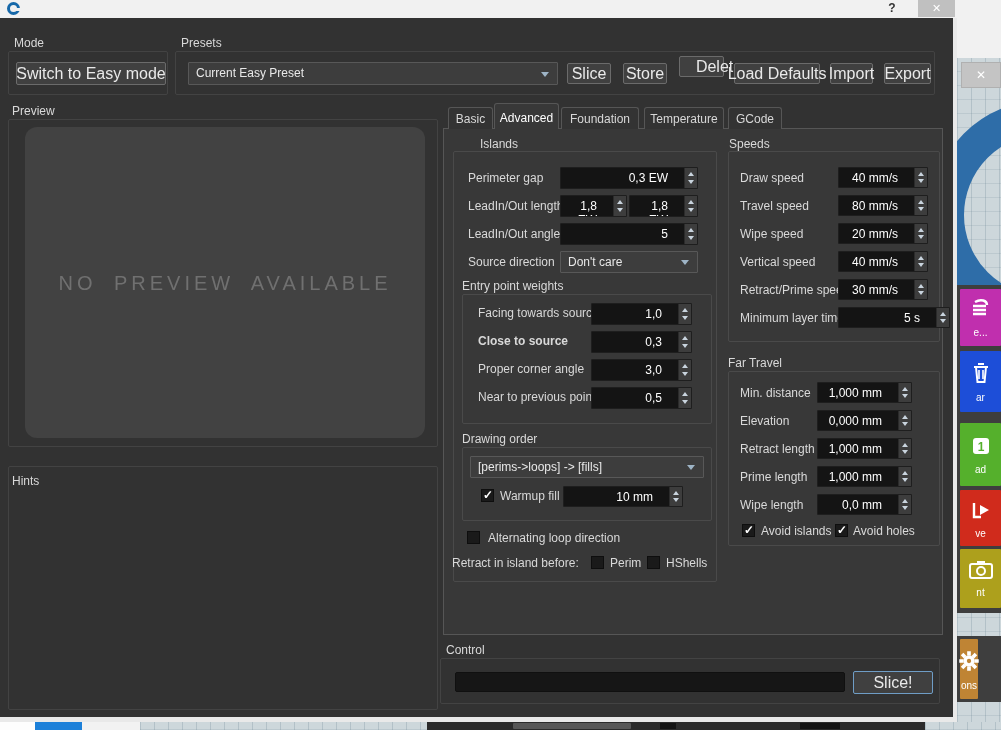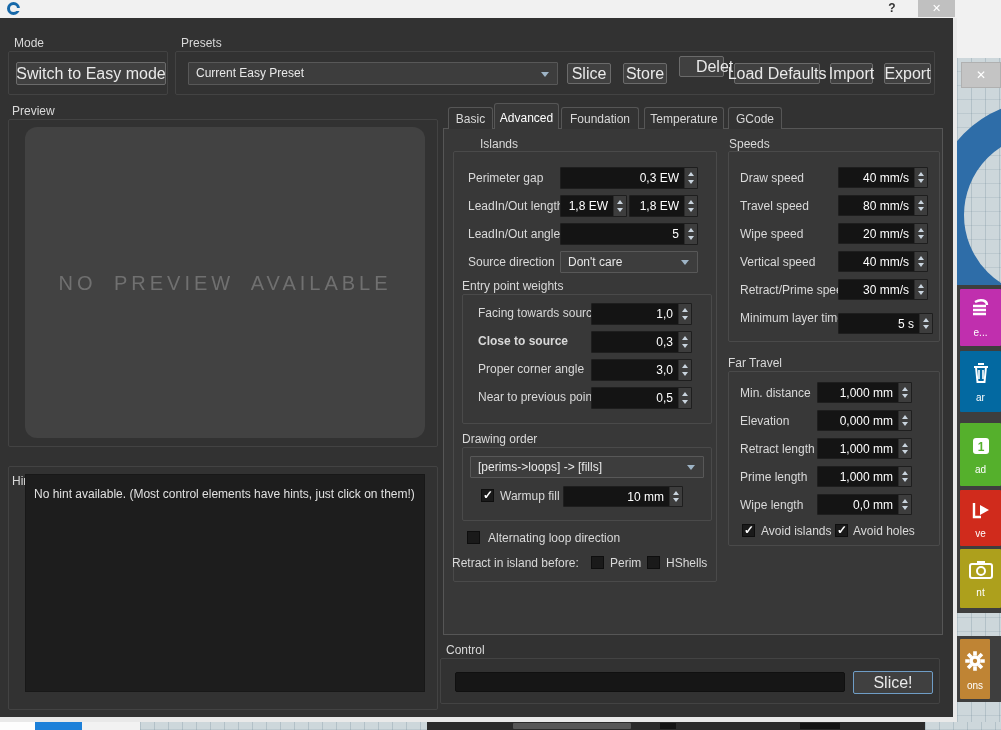--- a/index.html
+++ b/index.html
@@ -33,21 +33,21 @@
   .btn{position:absolute;background:#404040;border:1px solid #6b6b6b;border-radius:2px;color:#e9e9e9;font-size:16px;display:flex;align-items:center;justify-content:center;z-index:23;cursor:default;white-space:nowrap;}
   .panel{position:absolute;left:443px;top:128px;width:500px;height:507px;background:#383838;border:1px solid #565656;z-index:21;}
   .tab{position:absolute;top:107px;height:22px;background:#333333;border:1px solid #565656;border-bottom:none;border-radius:3px 3px 0 0;color:#d8d8d8;font-size:12px;text-align:center;padding-top:4px;z-index:22;}
   .tab.active{top:103px;height:26px;background:#383838;color:#fff;z-index:23;padding-top:7px;}
 
   .dark-box{position:absolute;background:#1d1d1d;border:1px solid #181818;z-index:22;}
   .preview-box{position:absolute;background:#424242;z-index:22;}
   .preview-text{position:absolute;width:100%;text-align:center;color:#707070;font-size:20px;letter-spacing:4px;word-spacing:8px;}
 
   .spin{position:absolute;display:flex;background:#141414;border:1px solid #1e1e1e;border-radius:1px;z-index:23;}
-  .spin .v{flex:1;color:#fff;font-size:12px;text-align:right;padding:3px 5px 0 0;overflow:hidden;}
+  .spin .v{flex:1;color:#fff;font-size:12px;text-align:right;padding:3px 16px 0 0;overflow:hidden;}
   .spin .ar{position:relative;width:13px;background:#3d3d3d;border-left:1px solid #2b2b2b;}
   .spin .ar::before{content:"";position:absolute;top:4px;left:3px;border-left:3px solid transparent;border-right:3px solid transparent;border-bottom:4px solid #c9d4de;}
   .spin .ar::after{content:"";position:absolute;bottom:4px;left:3px;border-left:3px solid transparent;border-right:3px solid transparent;border-top:4px solid #c9d4de;}
 
   .dd{position:absolute;background:#3d3d3d;border:1px solid #585858;border-radius:1px;color:#e8e8e8;font-size:12px;padding:3px 18px 0 7px;z-index:23;white-space:nowrap;overflow:hidden;}
   .dd::after{content:"";position:absolute;right:8px;top:50%;margin-top:-2px;border-left:4px solid transparent;border-right:4px solid transparent;border-top:5px solid #9eb4c6;}
 
   .cb{position:absolute;width:13px;height:13px;background:#1a1a1a;border:1px solid #0e0e0e;z-index:23;}
   .cb.on::after{content:"\2713";position:absolute;left:1px;top:-2px;color:#fff;font-size:12px;font-weight:bold;}
 
@@ -71,21 +71,21 @@
   <div class="side-btn" style="left:960px;top:289px;width:41px;height:57px;background:#c02fae;z-index:3;">
     <span>
       <svg width="26" height="24" viewBox="0 0 24 24">
           <path d="M4 9h13M4 13h13M4 17h13" stroke="#fff" stroke-width="2.4" fill="none"></path>
           <path d="M6 5c6-3.5 12-1.5 12 3" stroke="#fff" stroke-width="2.4" fill="none"></path>
         </svg>
     </span>
     <span class="cap">e...</span>
   </div>
 
-  <div class="side-btn" style="left:960px;top:351px;width:41px;height:61px;background:#0369a1;z-index:3;">
+  <div class="side-btn" style="left:960px;top:351px;width:41px;height:61px;background:#1d4ed8;z-index:3;">
     <span>
       <svg width="24" height="26" viewBox="0 0 24 26">
           <path d="M5 7h14M9 4h6" stroke="#fff" stroke-width="2" fill="none"></path>
           <path d="M7 7l1.5 15h7L17 7" stroke="#fff" stroke-width="2" fill="none"></path>
           <path d="M10 10v9M14 10v9" stroke="#fff" stroke-width="1.6"></path>
         </svg>
     </span>
     <span class="cap">ar</span>
   </div>
 
@@ -114,21 +114,21 @@
       <svg width="26" height="22" viewBox="0 0 26 22">
           <rect x="2" y="5" width="22" height="14" rx="2" fill="none" stroke="#fff" stroke-width="2"></rect>
           <circle cx="13" cy="12" r="4" fill="none" stroke="#fff" stroke-width="2"></circle>
           <rect x="9" y="2" width="8" height="3" fill="#fff"></rect>
         </svg>
     </span>
     <span class="cap">nt</span>
   </div>
 
   <div class="side-col" style="left:957px;top:636px;width:44px;height:66px;z-index:2;"></div>
-  <div class="side-btn" style="left:960px;top:639px;width:30px;height:60px;background:#bf8434;z-index:3;">
+  <div class="side-btn" style="left:960px;top:639px;width:18px;height:60px;background:#bf8434;z-index:3;">
     <span>
       <svg width="26" height="26" viewBox="0 0 24 24">
           <path stroke="#fff" stroke-width="3.4" d="M12 3v4M12 17v4M3 12h4M17 12h4M5.6 5.6l2.9 2.9M15.5 15.5l2.9 2.9M18.4 5.6l-2.9 2.9M8.5 15.5l-2.9 2.9"></path>
           <circle cx="12" cy="12" r="5.2" fill="#fff"></circle>
           <circle cx="12" cy="12" r="2" fill="#bf8434"></circle>
         </svg>
     </span>
     <span class="cap">ons</span>
   </div>
 
@@ -168,23 +168,20 @@
   <div class="btn" style="left:884px;top:63px;width:47px;height:21px;">Export</div>
 
   <span class="lbl" style="left:12px;top:104px;">Preview</span>
   <div class="grp" style="left:8px;top:119px;width:430px;height:328px;"></div>
   <div class="preview-box" style="left:25px;top:127px;width:400px;height:311px;border-radius:12px;">
     <span class="preview-text" style="top:145px;">NO PREVIEW AVAILABLE</span>
   </div>
 
   <span class="lbl" style="left:12px;top:451px;margin-top:23px;">Hints</span>
   <div class="grp" style="left:8px;top:466px;width:430px;height:244px;"></div>
-  <div class="dark-box" style="left:25px;top:474px;width:400px;height:218px;">
-    <span style="position:absolute;left:8px;top:12px;color:#e0e0e0;font-size:12px;">No hint available. (Most control elements have hints, just click on them!)</span>
-  </div>
 
   <div class="tab" style="left:448px;width:45px;">Basic</div>
   <div class="tab active" style="left:494px;width:65px;">Advanced</div>
   <div class="tab" style="left:561px;width:78px;">Foundation</div>
   <div class="tab" style="left:644px;width:80px;">Temperature</div>
   <div class="tab" style="left:728px;width:54px;">GCode</div>
   <div class="panel"></div>
 
   <span class="lbl" style="left:480px;top:137px;">Islands</span>
   <div class="grp" style="left:453px;top:151px;width:264px;height:431px;border-color:#4a4a4a;"></div>
@@ -279,21 +276,21 @@
   <div class="spin" style="left:838px;top:251px;width:90px;height:21px;">
     <span class="v">40 mm/s</span>
       <span class="ar"></span>
   </div>
   <span class="lbl" style="left:740px;top:283px;">Retract/Prime speed</span>
   <div class="spin" style="left:838px;top:279px;width:90px;height:21px;">
     <span class="v">30 mm/s</span>
       <span class="ar"></span>
   </div>
   <span class="lbl" style="left:740px;top:311px;">Minimum layer time</span>
-  <div class="spin" style="left:838px;top:307px;width:95px;height:21px;margin-top:6px;">
+  <div class="spin" style="left:838px;top:307px;width:112px;height:21px;">
     <span class="v">5 s</span>
       <span class="ar"></span>
   </div>
 
   <span class="lbl" style="left:728px;top:356px;">Far Travel</span>
   <div class="grp" style="left:728px;top:371px;width:212px;height:175px;border-color:#4a4a4a;"></div>
 
   <span class="lbl" style="left:740px;top:386px;">Min. distance</span>
   <div class="spin" style="left:817px;top:382px;width:95px;height:21px;">
     <span class="v">1,000 mm</span>

